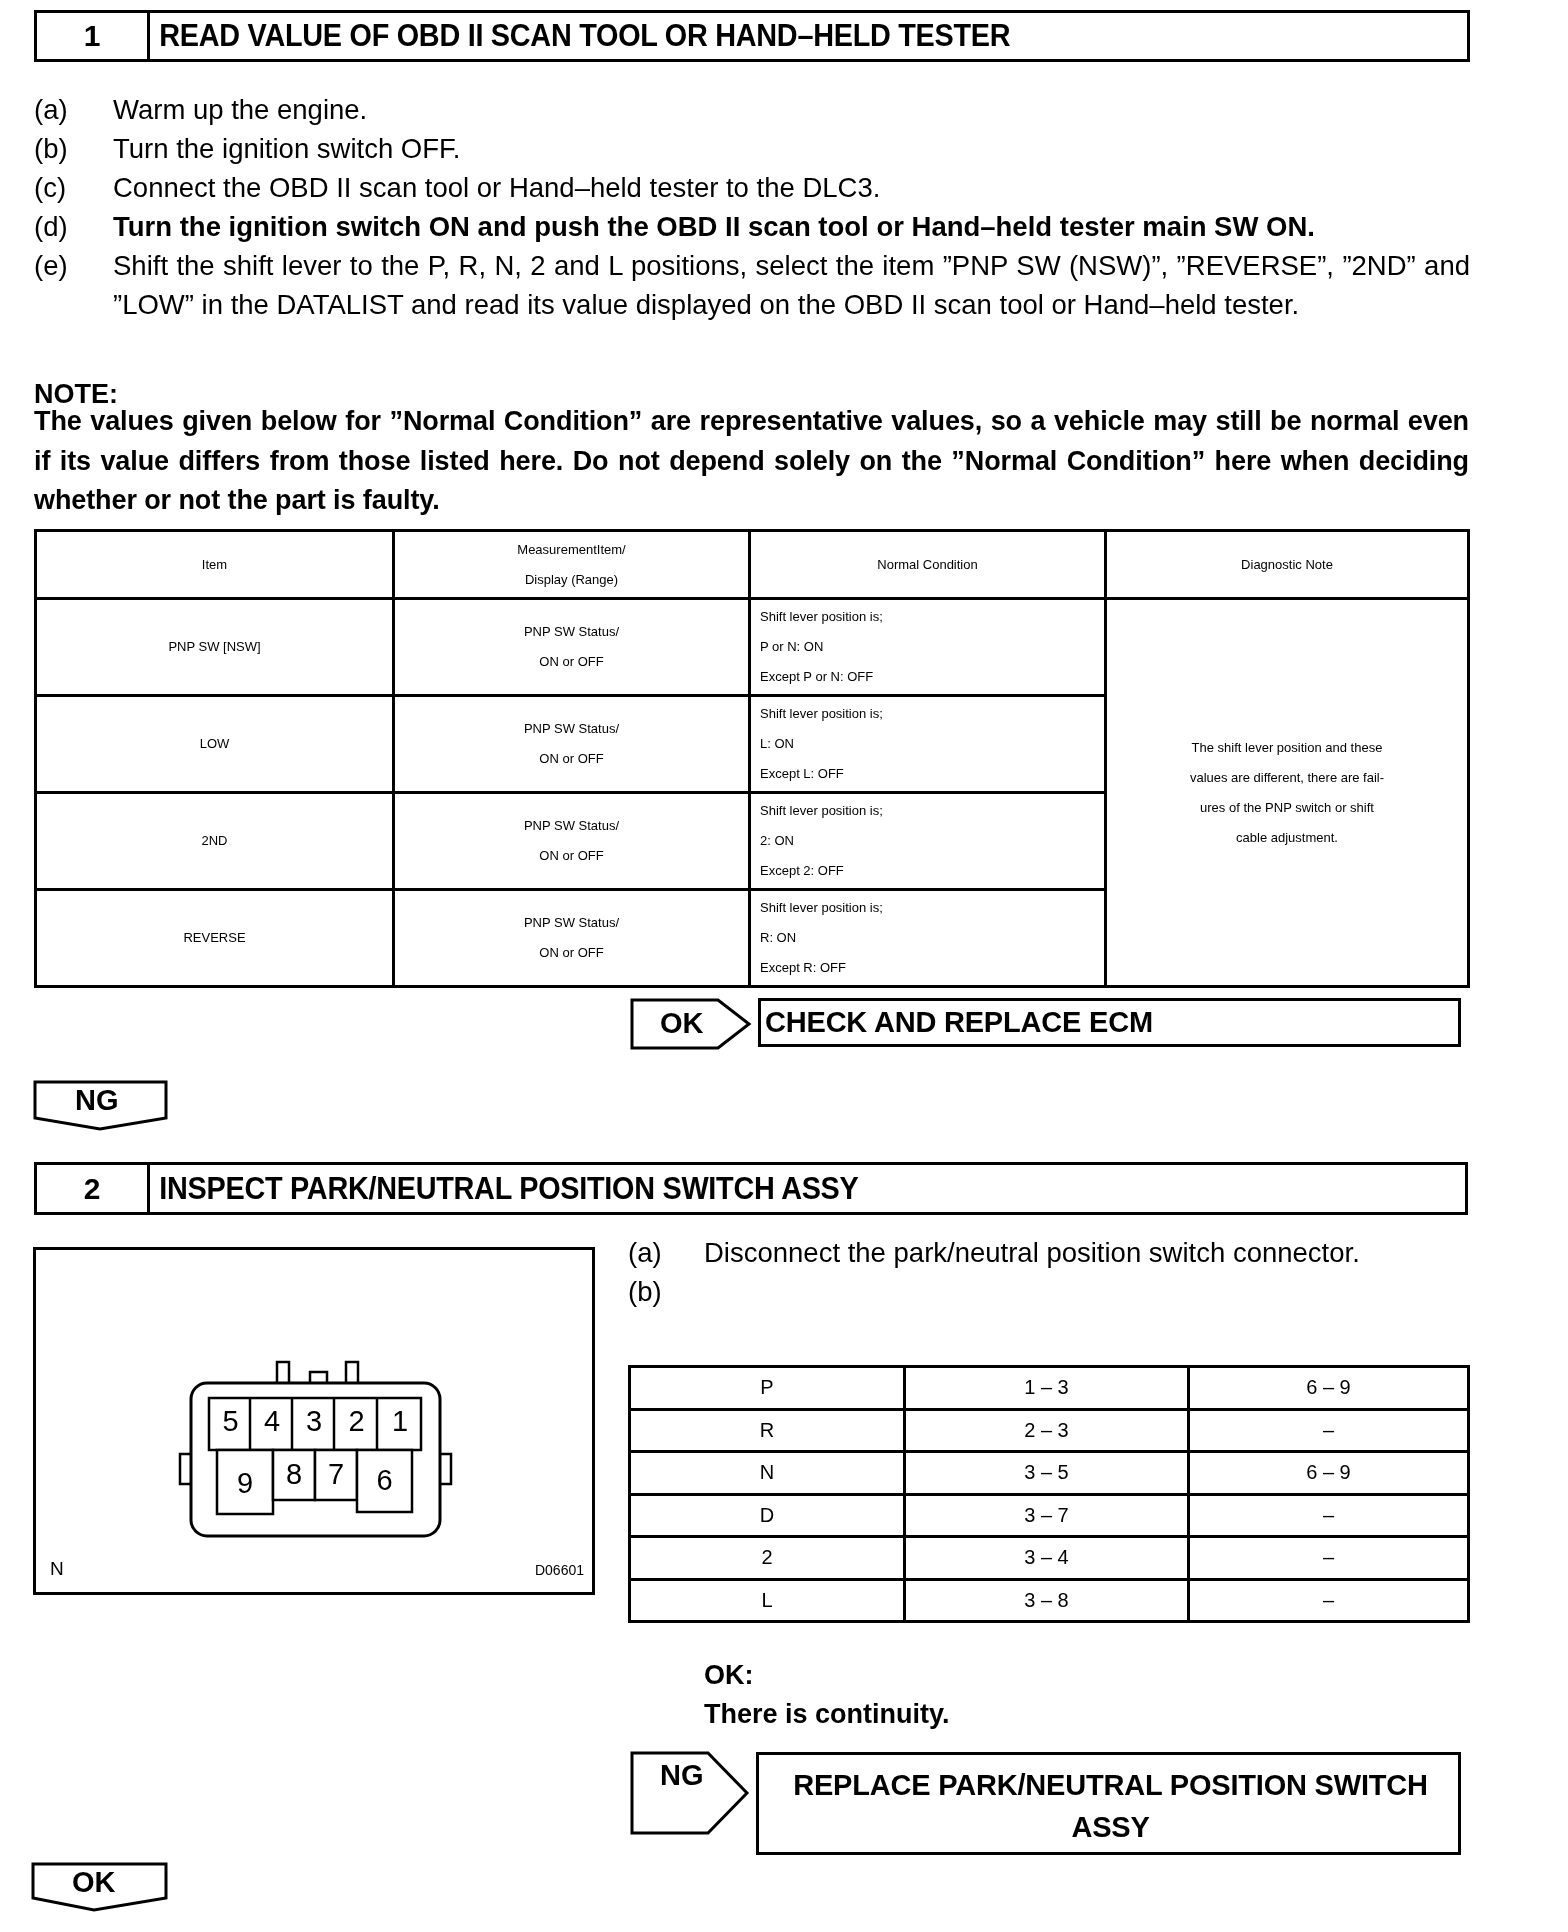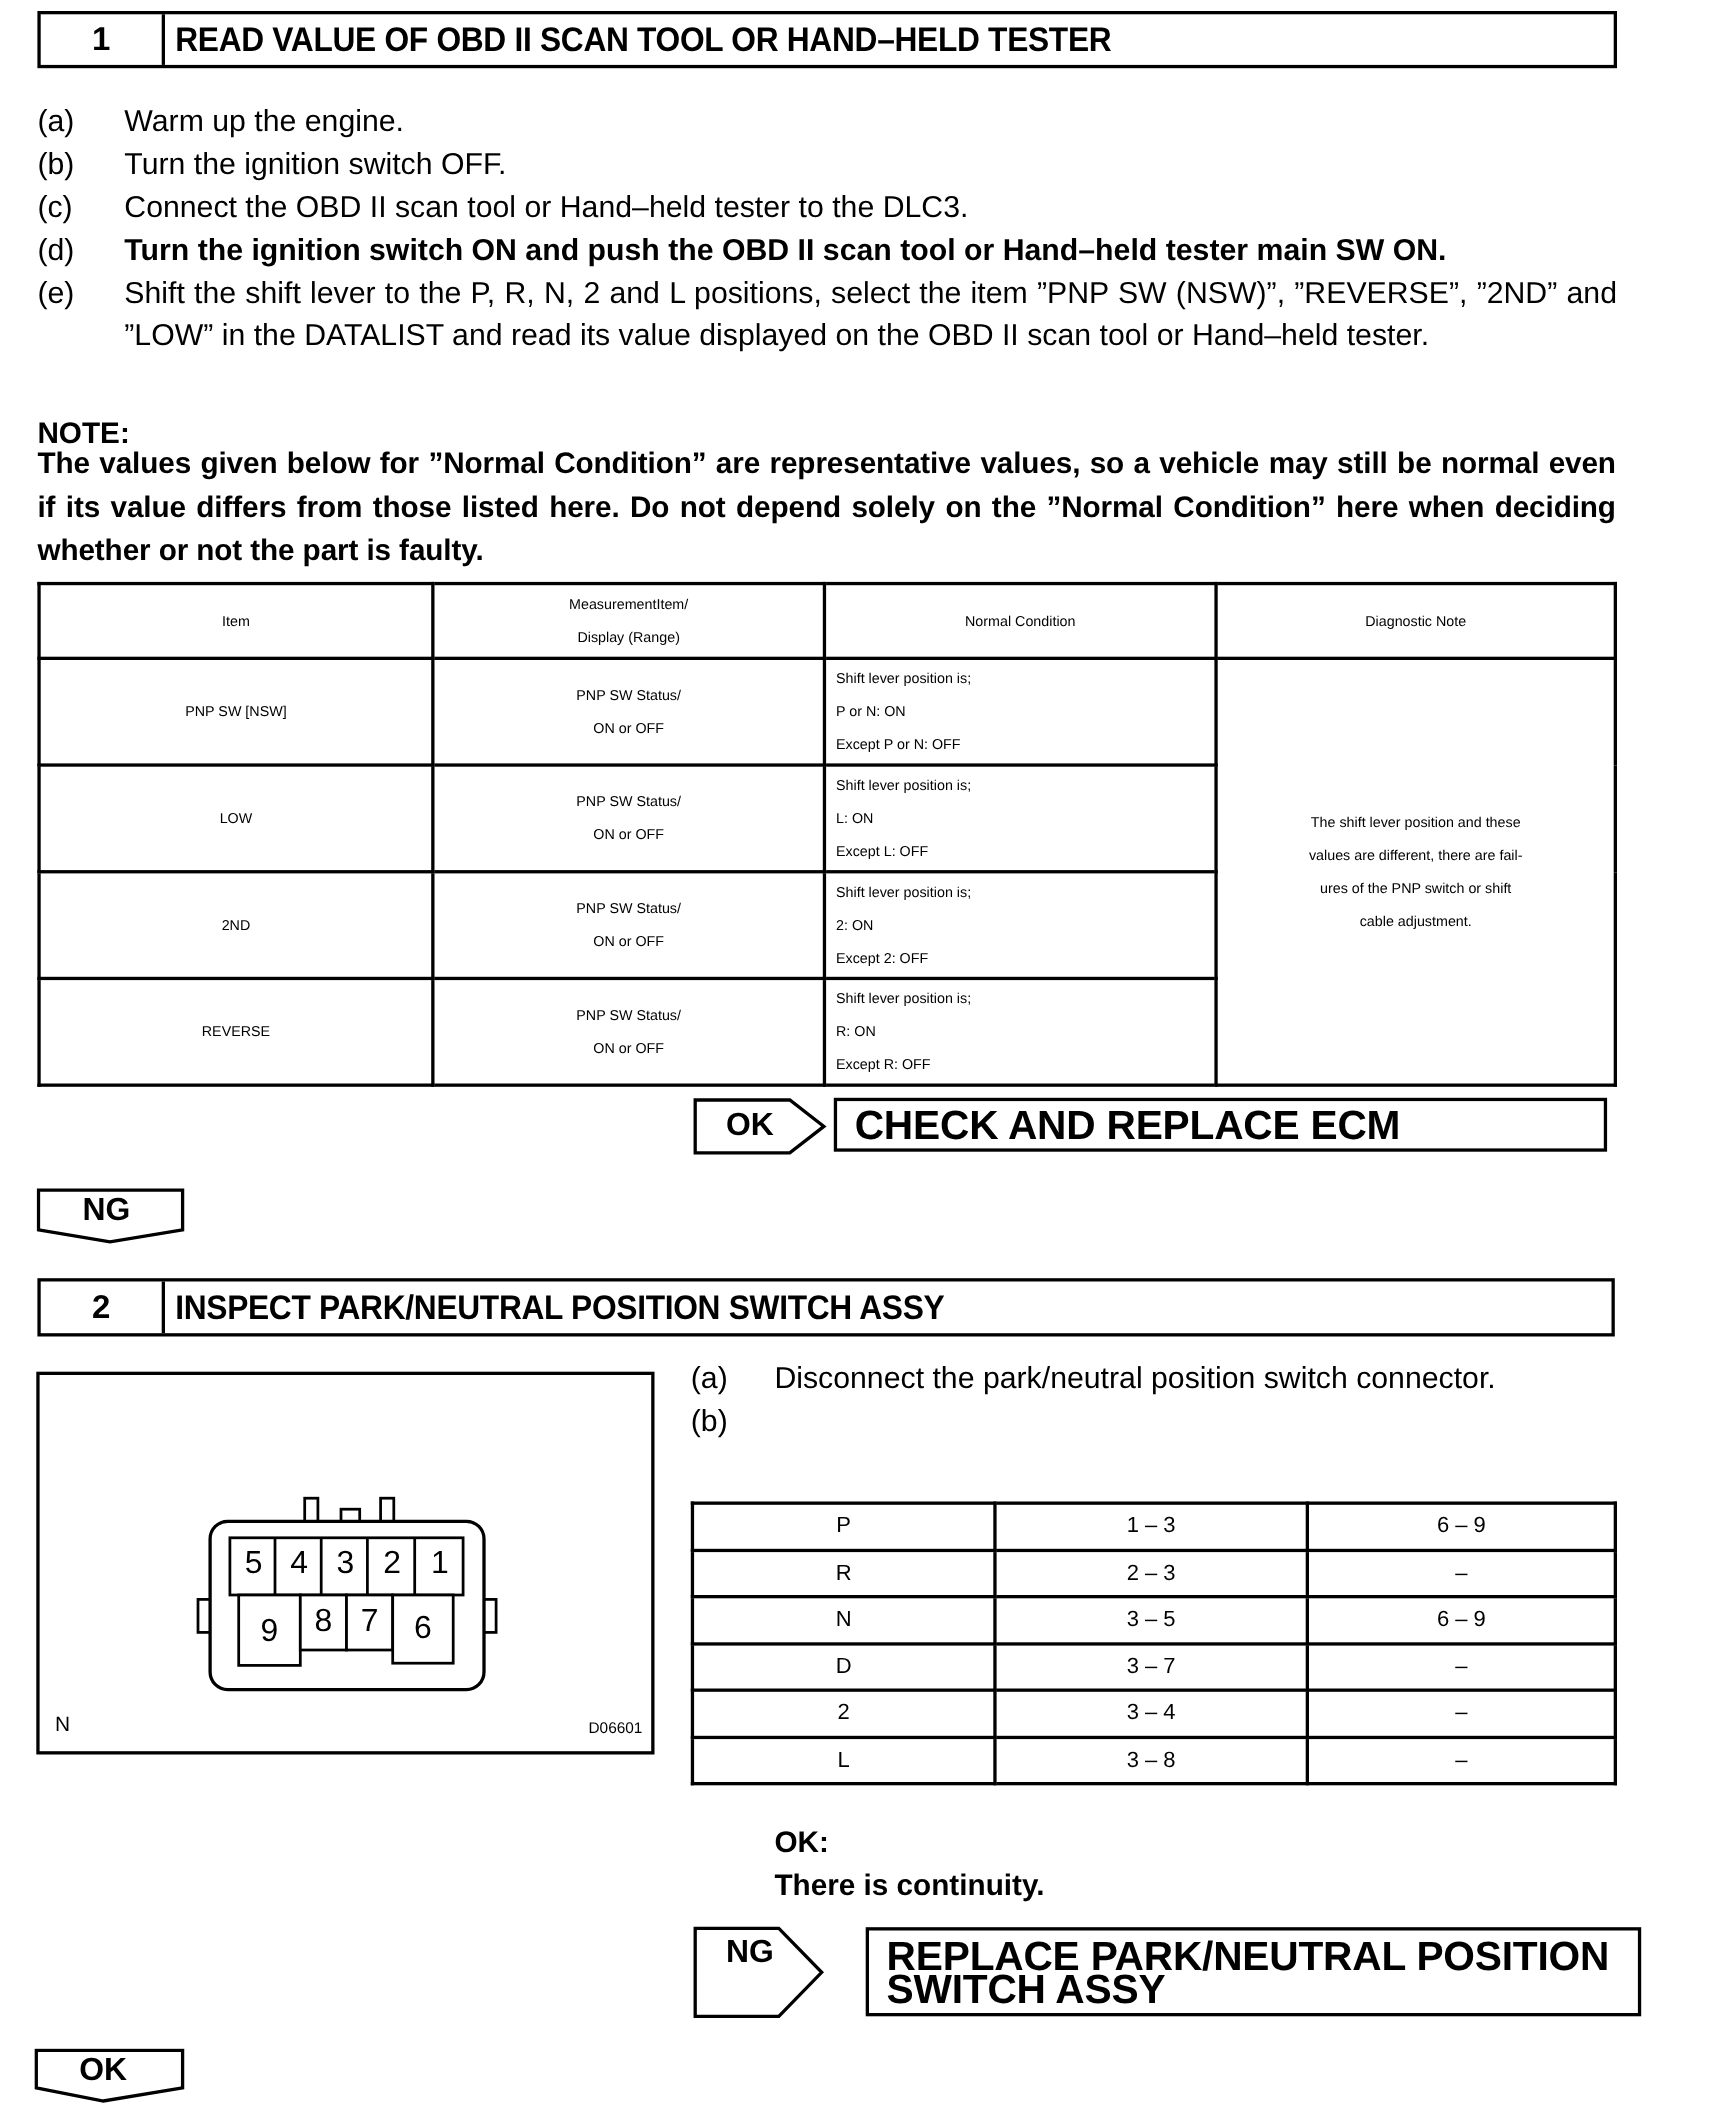--- a/index.html
+++ b/index.html
@@ -17,21 +17,21 @@
   td, th { border: 3px solid #000; font-weight: normal; text-align: center; vertical-align: middle; }
   .t1 { left: 34px; top: 529px; width: 1433px; font-size: 13px; }
   .t1 th { height: 68px; line-height: 30px; }
   .t1 td { height: 97px; line-height: 30px; }
   .t1 td.cond { text-align: left; padding-left: 9px; line-height: 30px; }
   .t1 td.diag { line-height: 30px; padding: 0 12px; }
   .t2 { left: 628px; top: 1365px; width: 839px; font-size: 20px; }
   .t2 th, .t2 td { height: 42.5px; }
   .pent { position: absolute; }
   .pent span { position: absolute; font-weight: bold; font-size: 29px; }
-  .res-box { position: absolute; border: 3px solid #000; font-weight: bold; font-size: 37px; padding-left: 16px; display: flex; align-items: center; letter-spacing: -0.2px; }
+  .res-box { position: absolute; border: 3px solid #000; font-weight: bold; font-size: 29px; padding-left: 4px; display: flex; align-items: center; letter-spacing: -0.2px; text-align: center; }
   .fig { position: absolute; left: 33px; top: 1247px; width: 562px; height: 348px; border: 3px solid #000; }
   .pin { position: absolute; font-size: 29px; text-align: center; }
   .s2 { position: absolute; font-size: 27.5px; line-height: 39px; }
   .ok-note { position: absolute; left: 704px; font-weight: bold; font-size: 27px; }
 </style>
 </head>
 <body>
 
 <div class="hdr" style="left:34px;top:10px;width:1436px;height:52px;">
   <div class="num">1</div>
@@ -240,20 +240,20 @@
 
 <div class="ok-note" style="top:1660px;">OK:</div>
 <div class="ok-note" style="top:1699px;">There is continuity.</div>
 
 <div class="pent" style="left:630px;top:1751px;width:120px;height:84px;">
   <svg width="120" height="84" style="position:absolute;left:0;top:0;">
     <polygon points="2,2 78,2 117,42 78,82 2,82" fill="#fff" stroke="#000" stroke-width="3"></polygon>
   </svg>
   <span style="left:30px;top:8px;">NG</span>
 </div>
-<div class="res-box" style="left:756px;top:1752px;width:705px;height:81px;line-height:30px;align-items:flex-start;padding-top:9px;margin-left:31px;">REPLACE PARK/NEUTRAL POSITION SWITCH ASSY</div>
+<div class="res-box" style="left:756px;top:1752px;width:705px;height:103px;line-height:42px;align-items:flex-start;padding-top:9px;">REPLACE PARK/NEUTRAL POSITION SWITCH ASSY</div>
 
 <div class="pent" style="left:31px;top:1862px;width:138px;height:50px;">
   <svg width="138" height="50" style="position:absolute;left:0;top:0;">
     <polygon points="2,2 135,2 135,36 63,48 2,36" fill="#fff" stroke="#000" stroke-width="3"></polygon>
   </svg>
   <span style="left:41px;top:4px;">OK</span>
 </div>
 
 </body></html>

